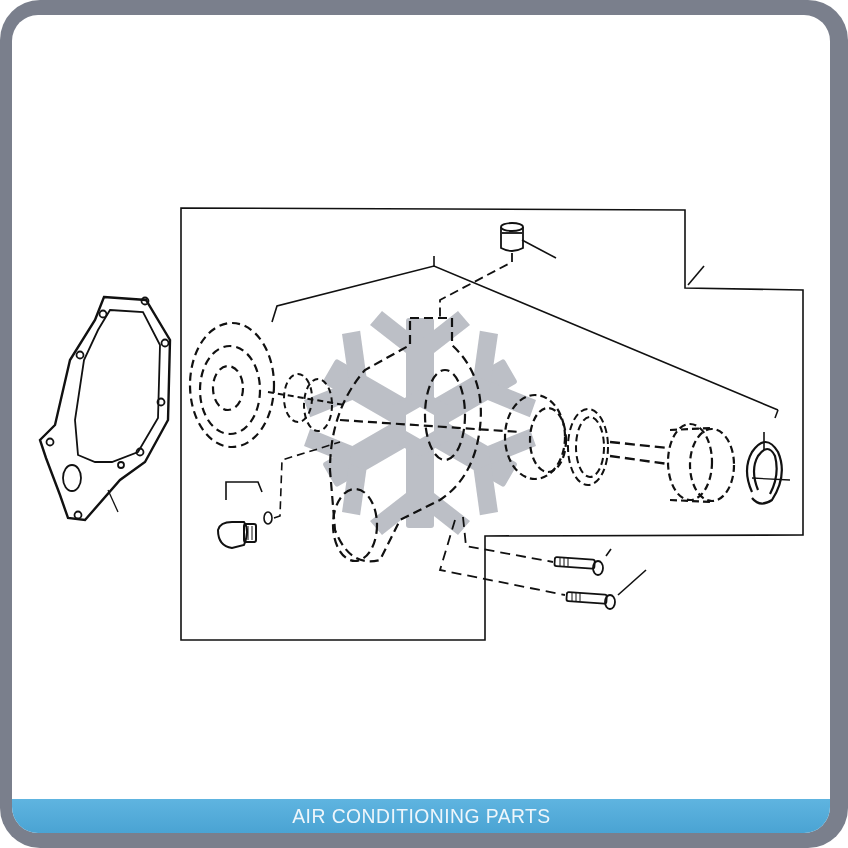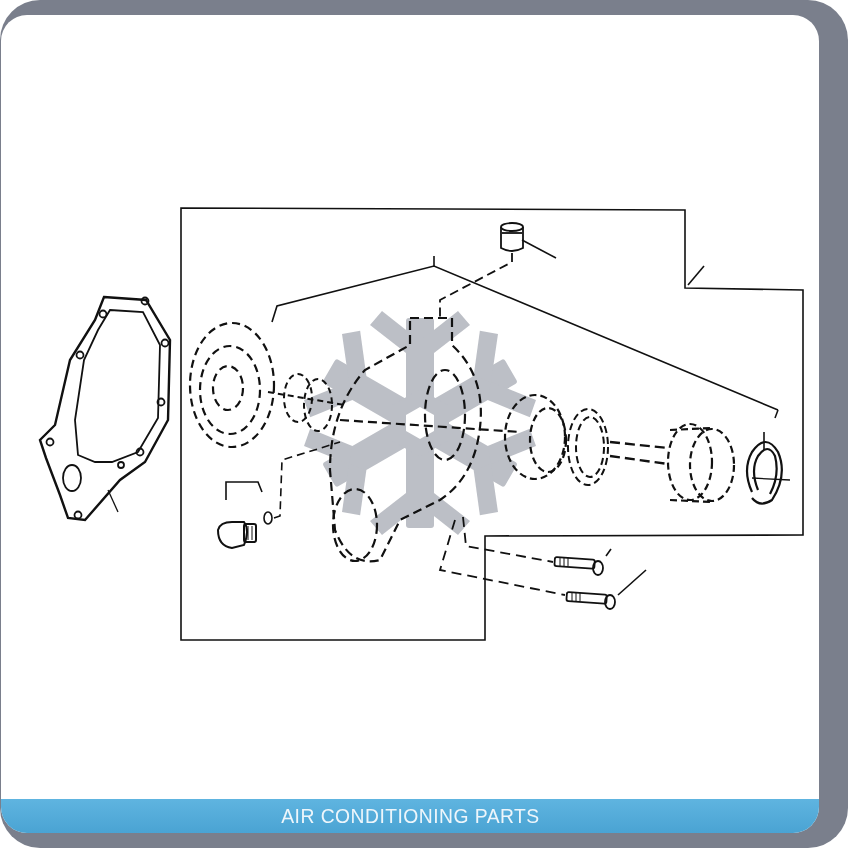--- a/index.html
+++ b/index.html
@@ -2,21 +2,21 @@
 <html><head>
 <meta charset="utf-8">
 <style>
   html, body { margin:0; padding:0; background:#ffffff; }
   body { width:848px; height:848px; position:relative; overflow:hidden; font-family:"Liberation Sans", sans-serif; }
   .frame {
     position:absolute; left:0; top:0; width:848px; height:848px;
     background:#7a7f8c; border-radius:40px; box-sizing:border-box;
   }
   .inner {
-    position:absolute; left:1px; top:15px; width:818px; height:818px;
+    position:absolute; left:12px; top:15px; width:818px; height:818px;
     background:#ffffff; border-radius:26px; overflow:hidden;
   }
   .banner {
     position:absolute; left:0; right:0; bottom:0; height:34px;
     background:linear-gradient(#5fb4e0, #4aa3d3);
     display:flex; align-items:center; justify-content:center;
   }
   .banner-text {
     color:#eef6fb; font-size:21px; letter-spacing:0.5px;
     font-family:"Liberation Sans", sans-serif; font-weight:normal;

